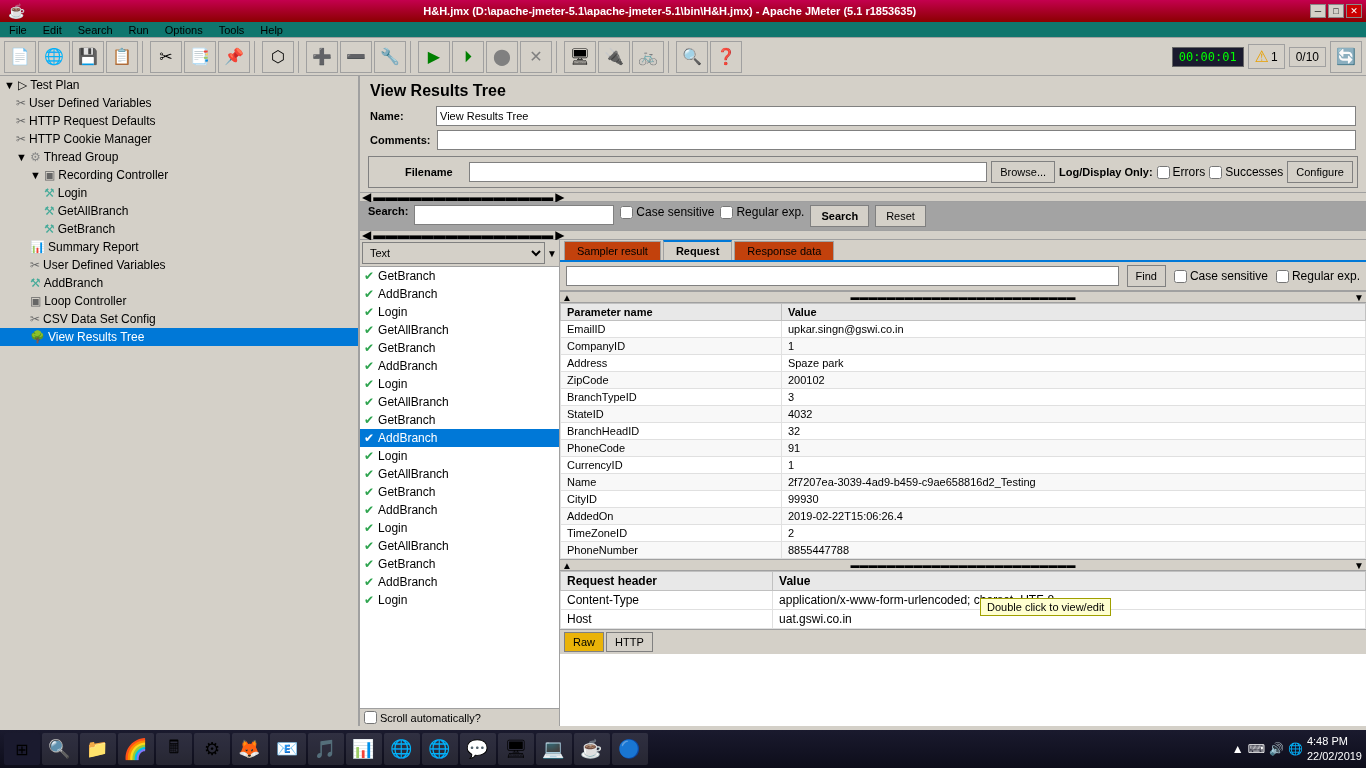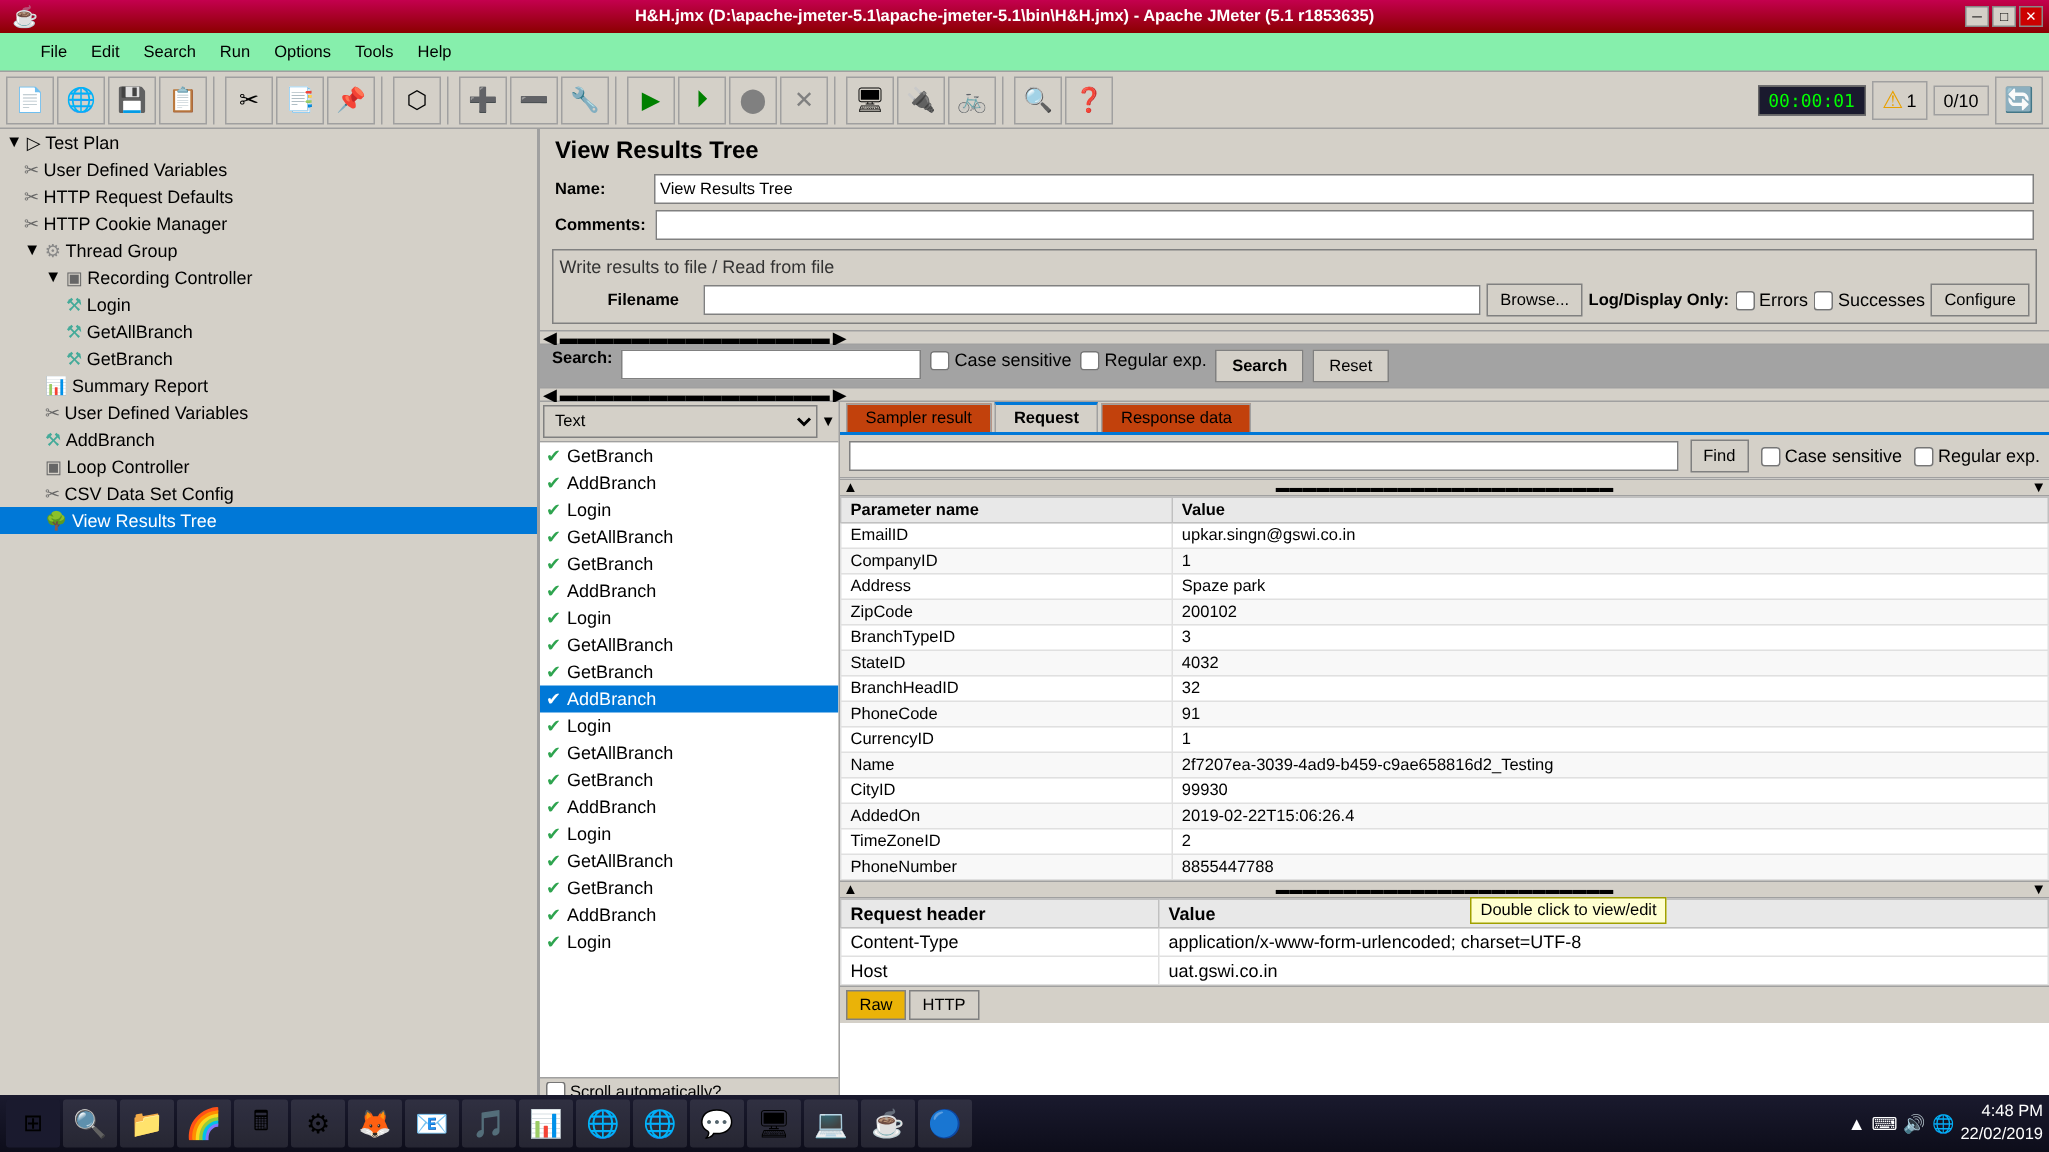--- a/index.html
+++ b/index.html
@@ -18,26 +18,26 @@
     #titlebar .title { flex: 1; text-align: center; font-size: 11px; font-weight: bold; }
     #titlebar .controls { display: flex; gap: 2px; }
     #titlebar .controls span {
       width: 16px; height: 14px; background: #d4d0c8; border: 1px solid #888;
       display: flex; align-items: center; justify-content: center; font-size: 9px; color: #000;
       cursor: pointer;
     }
 
     
     #menubar {
-      background: #86efac;
-      height: 26px;
+      background: #0f766e;
+      height: 16px;
       display: flex;
       align-items: center;
       border-bottom: 1px solid #a0a0a0;
-      padding: 0 19px;
+      padding: 0 1px;
     }
     #menubar span {
       padding: 2px 8px;
       cursor: pointer;
       font-size: 11px;
     }
 
     
     #toolbar {
       background: #d4d0c8;
@@ -446,21 +446,21 @@
       font-size: 18px;
     }
     .taskbar-right {
       margin-left: auto;
       display: flex;
       align-items: center;
       gap: 4px;
       color: white;
       font-size: 11px;
     }
-    .taskbar-time { text-align: right; line-height: 1.4; }
+    .taskbar-time { text-align: left; line-height: 1.4; }
     .taskbar-icons { display: flex; gap: 4px; align-items: center; color: white; font-size: 14px; }
 
     .scroll-indicator {
       height: 10px;
       background: #d4d0c8;
       border-top: 1px solid #a0a0a0;
       border-bottom: 1px solid #a0a0a0;
       display: flex;
       align-items: center;
       gap: 2px;
@@ -607,23 +607,20 @@
       <span class="form-label">Name:</span>
       <input class="form-input" type="text" value="View Results Tree" style="">
     </div>
 
     <div class="form-row">
       <span class="form-label">Comments:</span>
       <input class="form-input" type="text" value="" style="">
     </div>
 
     <div class="section-box">
-      <div class="section-legend">
-        <span>Write results to file / Read from file</span>
-      </div>
       <div class="filename-row">
         <span class="filename-label">Filename</span>
         <input class="filename-input" type="text" value="" style="">
         <button class="btn">Browse...</button>
         <span style="font-size:11px; font-weight:bold;">Log/Display Only:</span>
         <div class="checkbox-group">
           <input type="checkbox" style="">
           <span>Errors</span>
         </div>
         <div class="checkbox-group">

